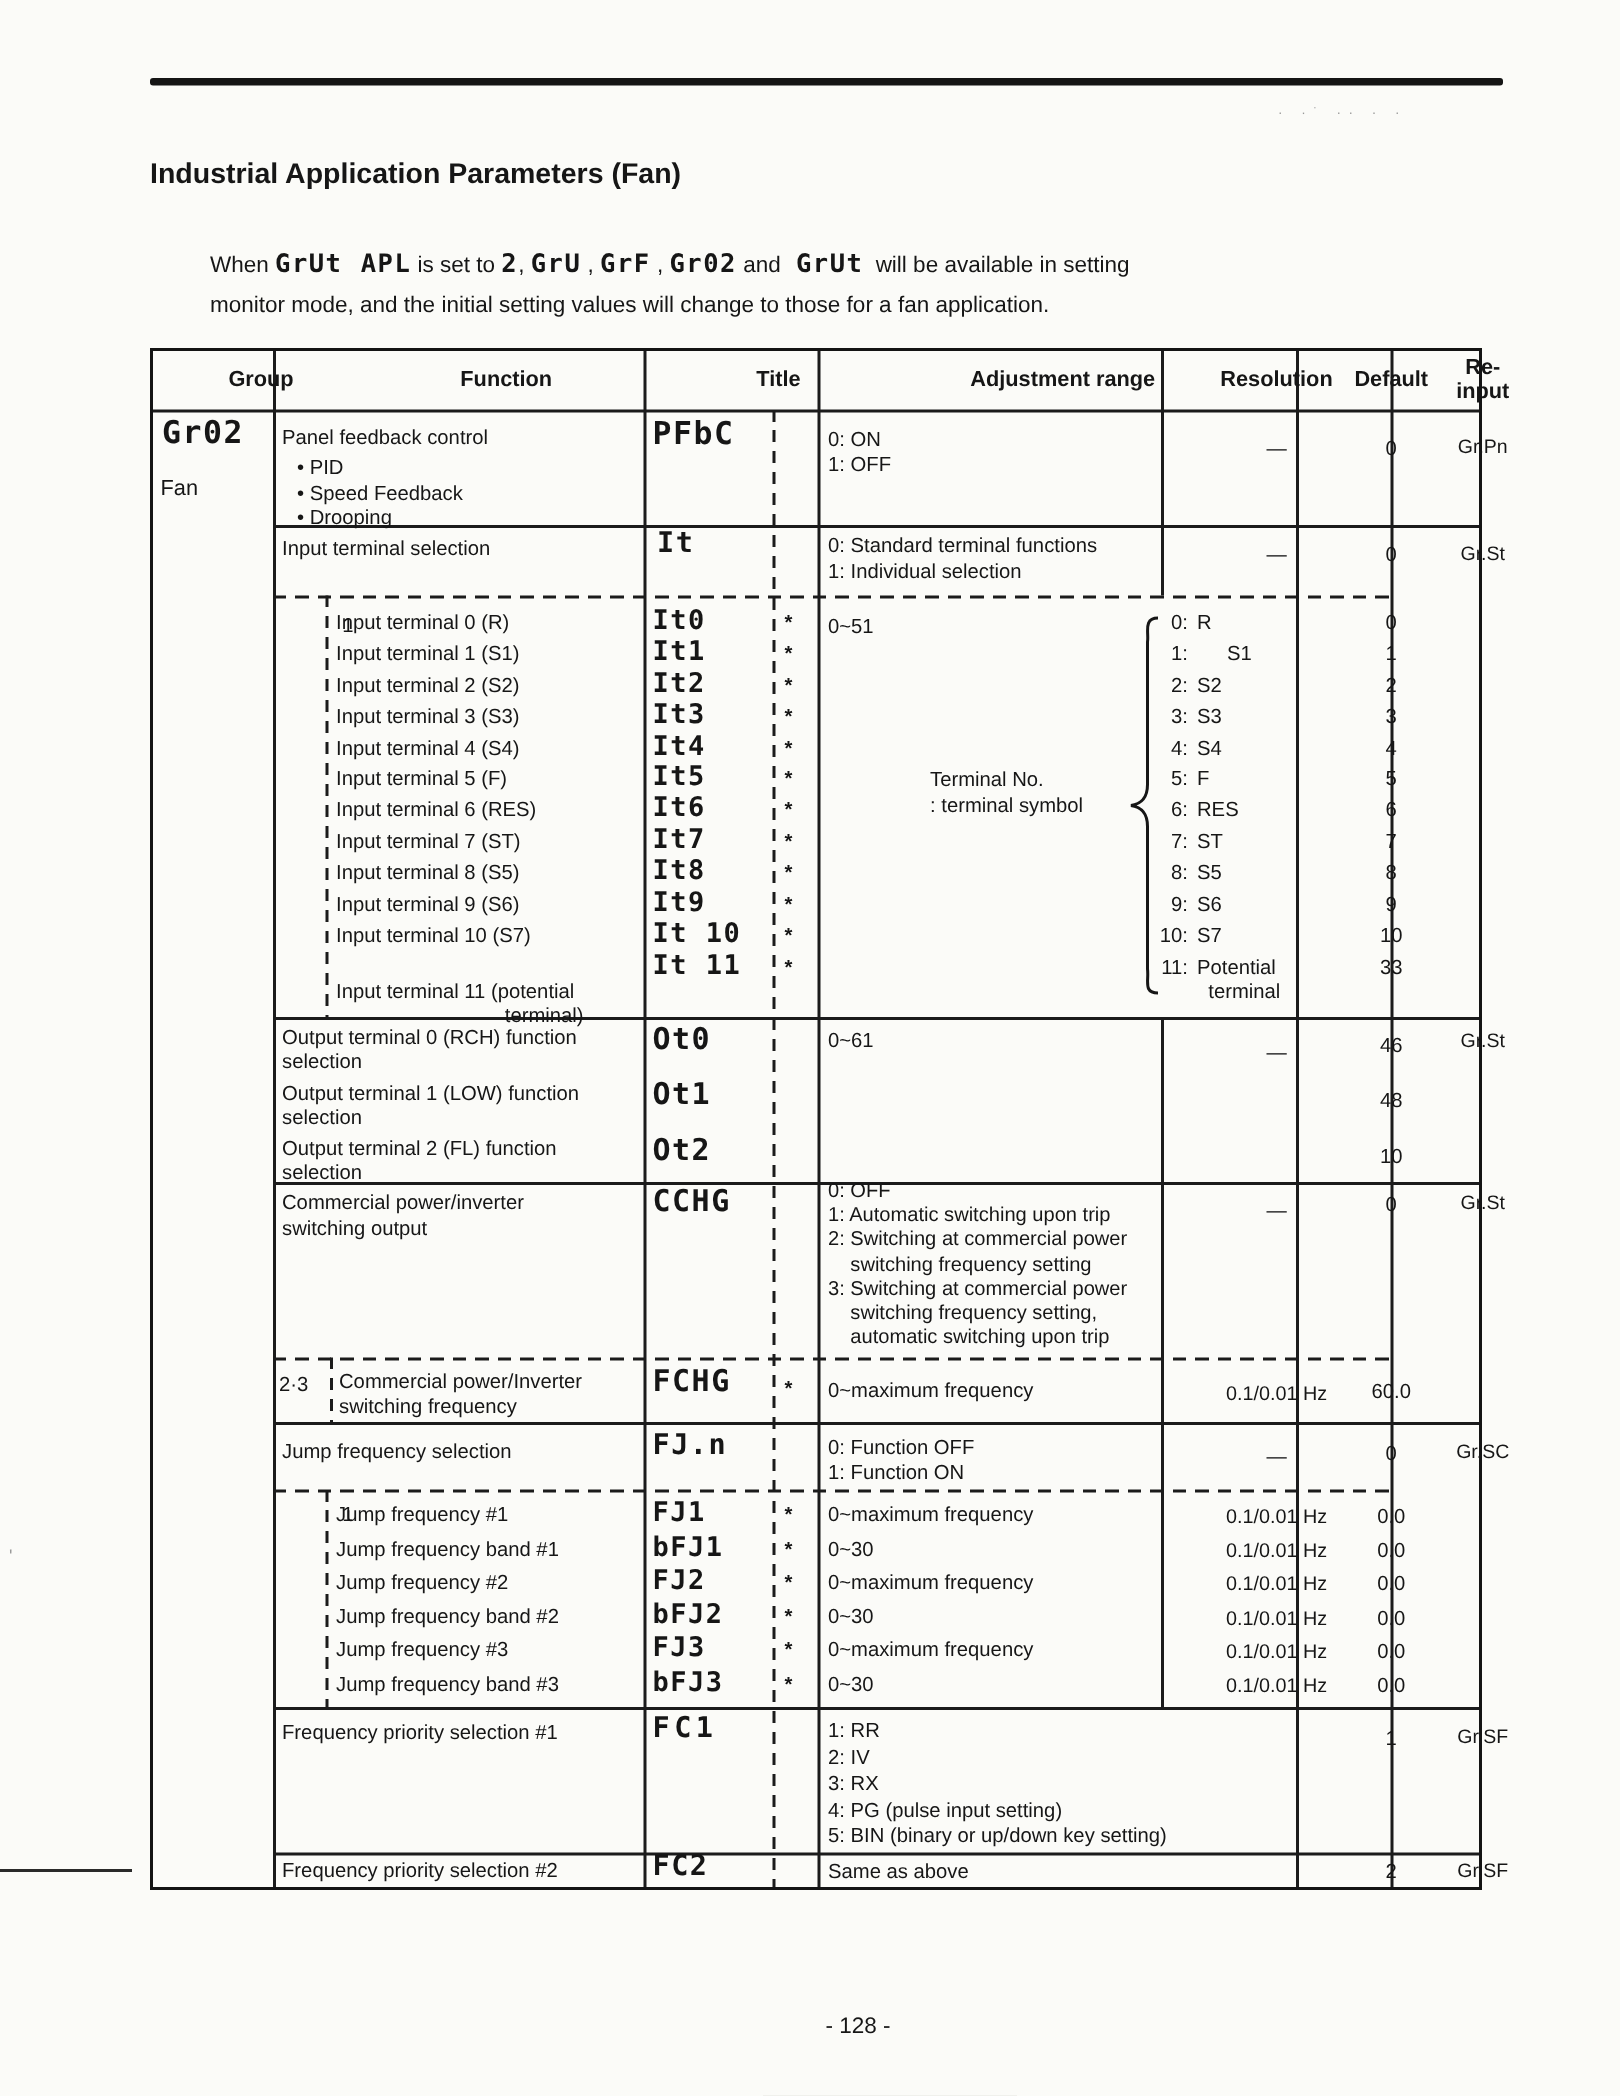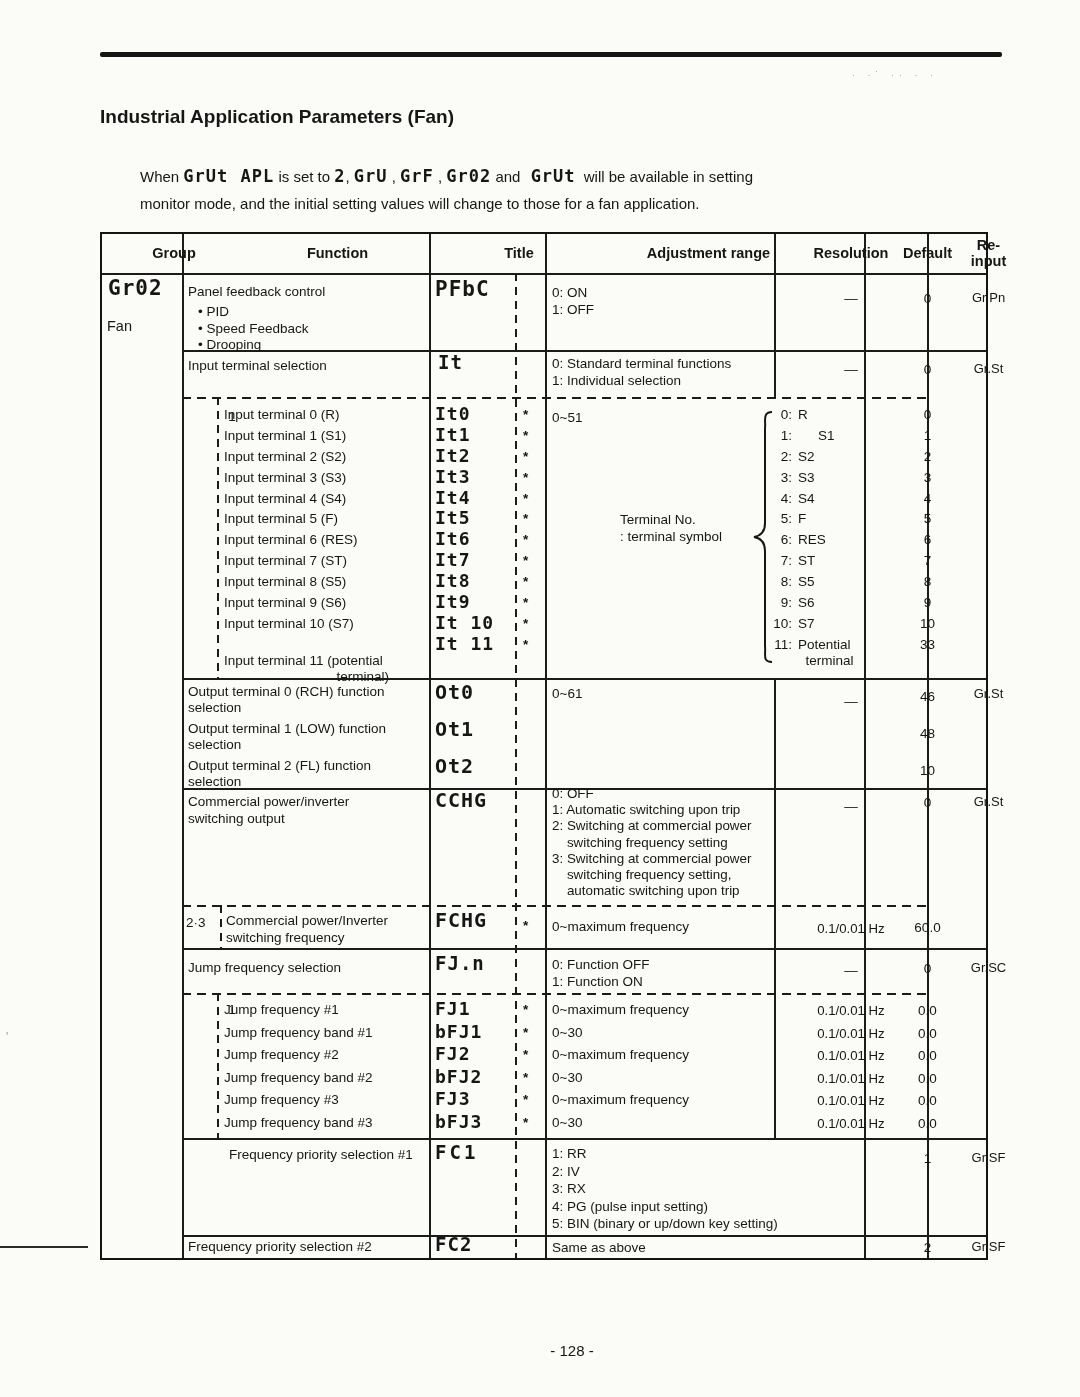--- a/index.html
+++ b/index.html
@@ -339,21 +339,21 @@
         <div class="jrow">
           <span class="cell" style="left:122px;top:2px;">Jump frequency band #3</span>
           <span class="cell seg" style="left:333px;top:1px;font-size:18px;">bFJ3</span>
           <span class="cell" style="left:421px;top:2px;font-weight:700;">*</span>
           <span class="cell" style="left:450px;top:2px;">0~30</span>
           <span class="cell ctr" style="left:672px;top:3px;width:90px;font-size:13.2px;">0.1/0.01 Hz</span>
           <span class="cell ctr" style="left:762px;top:3px;width:63px;">0.0</span>
         </div>
       </div>
 
-    <div class="cell" style="left:86px;top:913px;margin-left:41px;">Frequency priority selection #1</div>
+    <div class="cell" style="left:86px;top:913px;">Frequency priority selection #1</div>
     <div class="cell seg" style="left:333px;top:910px;font-size:19px;letter-spacing:3px;">FC1</div>
     <div class="cell pre" style="left:450px;top:911px;line-height:17.5px;">1: RR
 2: IV
 3: RX
 4: PG (pulse input setting)
 5: BIN (binary or up/down key setting)</div>
     <div class="cell ctr" style="left:762px;top:917px;width:63px;">1</div>
     <div class="cell ctr" style="left:825px;top:916px;width:59px;font-size:13px;">Gr.SF</div>
 
     <div class="cell" style="left:86px;top:1005px;">Frequency priority selection #2</div>

